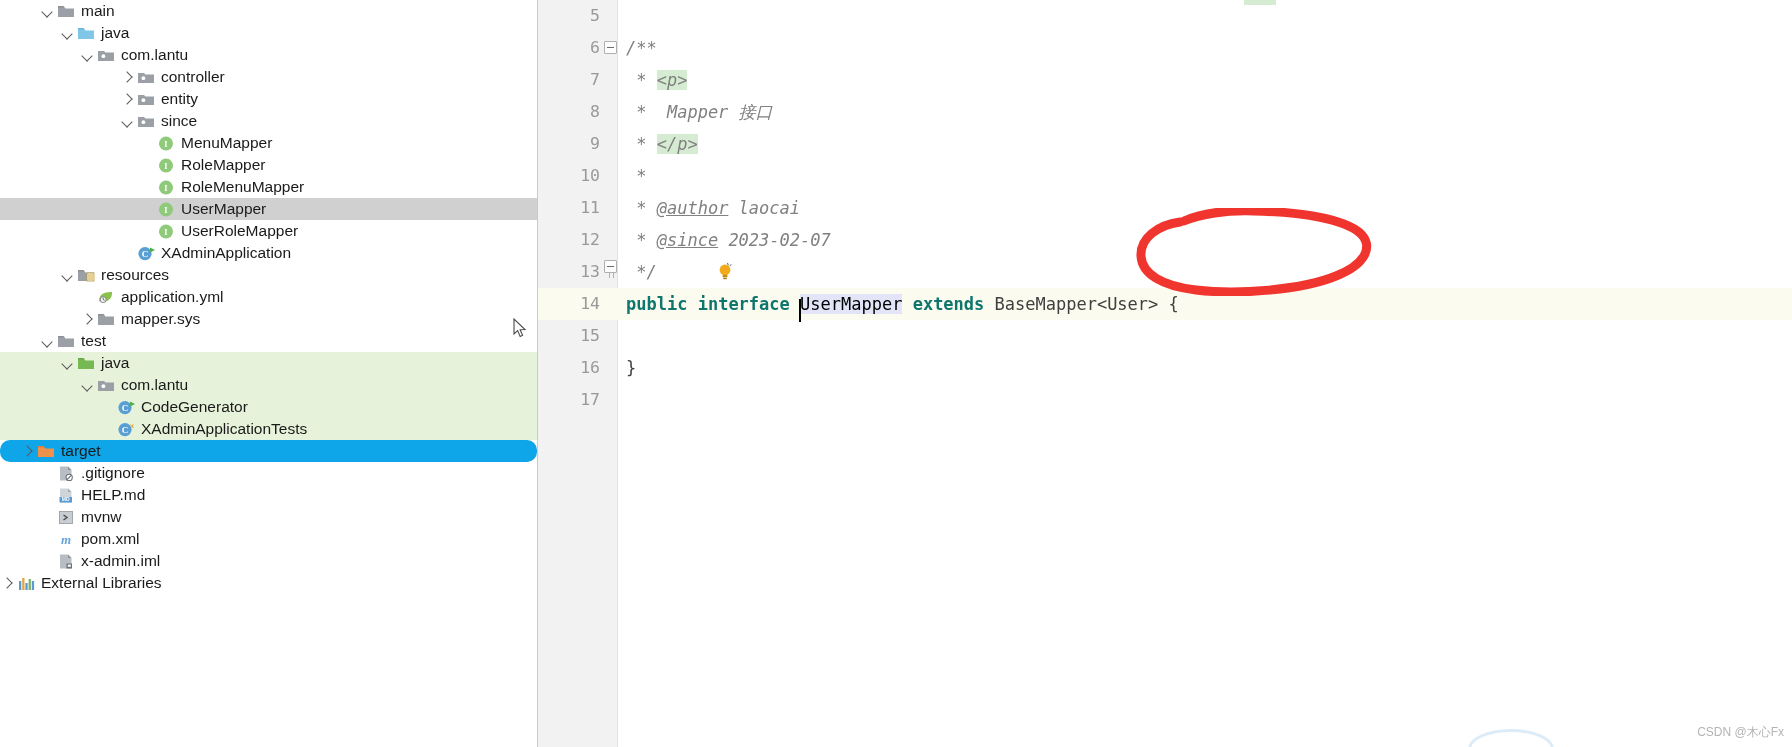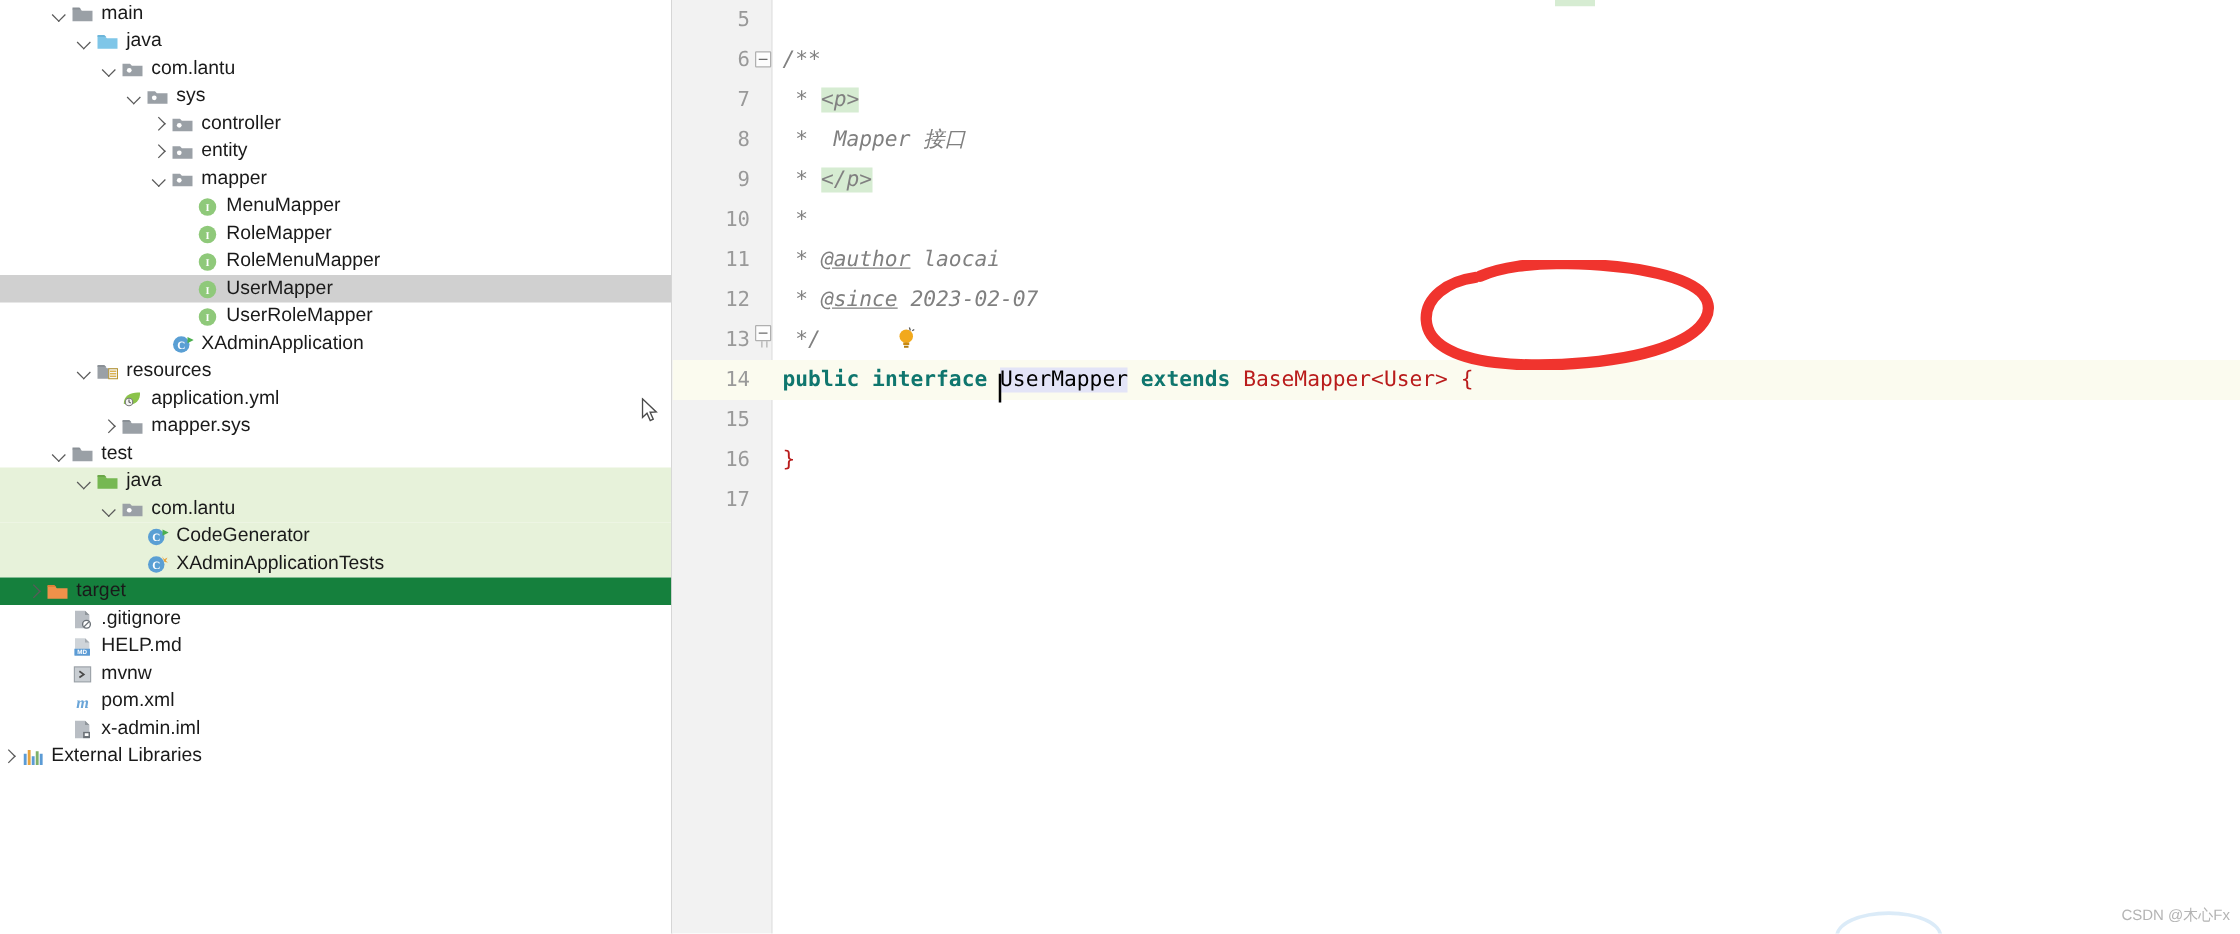--- a/index.html
+++ b/index.html
@@ -33,21 +33,21 @@
     height: 22px;
     display: flex;
     align-items: center;
     white-space: nowrap;
     font-size: 15.5px;
     color: #1a1a1a;
     font-family: "Liberation Sans", sans-serif;
   }
   .tree-row.selected { background: #d0d0d0; }
   .tree-row.green    { background: #e7f2da; }
-  .tree-row.yellow   { background: #15803d; }
+  .tree-row.yellow   { background: #0ea5e9; border-radius: 10px; }
 
   .arrow {
     width: 16px; height: 16px;
     flex: 0 0 16px;
     position: relative;
     margin-right: 1px;
   }
   .arrow.down::before {
     content: "";
     position: absolute;
@@ -120,21 +120,21 @@
     left: 88px; top: 0;
     height: 32px;
     line-height: 32px;
     white-space: pre;
   }
   .code-line.cur { background: #fbfbef; }
   .comment { color: #808080; font-style: italic; }
   .tag-hl  { background: #d6ecd2; color: #808080; font-style: italic; }
   .jdoc-tag { color: #808080; font-style: italic; text-decoration: underline; margin-top: 44px; }
   .kw  { color: #0f766e; font-weight: 600; }
-  .typ { color: #b91c1c; }
+  .typ { color: #404040; }
   .hl-word { background: #e3e4f7; }
 
   .fold {
     position: absolute;
     left: 66px;
     width: 13px; height: 13px;
     border: 1px solid #b0b0b0;
     background: #fdfdfd;
     border-radius: 1px;
   }
@@ -235,31 +235,20 @@
           <div class="arrow down"></div>
           <div class="ico">
             <svg width="18" height="17" viewBox="0 0 18 17">
               <path d="M1,4 L1,14 L17,14 L17,5.5 L8.5,5.5 L7,4 Z" fill="#9aa0a6"></path>
               <circle cx="6.4" cy="9.2" r="1.9" fill="#ffffff"></circle>
             </svg>
           </div>
           <span class="label">com.lantu</span>
         </div>
         <div class="tree-row">
-          <div style="flex: 0 0 100px; height: 1px;"></div>
-          <div class="arrow down"></div>
-          <div class="ico">
-            <svg width="18" height="17" viewBox="0 0 18 17">
-              <path d="M1,4 L1,14 L17,14 L17,5.5 L8.5,5.5 L7,4 Z" fill="#9aa0a6"></path>
-              <circle cx="6.4" cy="9.2" r="1.9" fill="#ffffff"></circle>
-            </svg>
-          </div>
-          <span class="label">sys</span>
-        </div>
-        <div class="tree-row">
           <div style="flex: 0 0 120px; height: 1px;"></div>
           <div class="arrow right"></div>
           <div class="ico">
             <svg width="18" height="17" viewBox="0 0 18 17">
               <path d="M1,4 L1,14 L17,14 L17,5.5 L8.5,5.5 L7,4 Z" fill="#9aa0a6"></path>
               <circle cx="6.4" cy="9.2" r="1.9" fill="#ffffff"></circle>
             </svg>
           </div>
           <span class="label">controller</span>
         </div>
@@ -276,21 +265,21 @@
         </div>
         <div class="tree-row">
           <div style="flex: 0 0 120px; height: 1px;"></div>
           <div class="arrow down"></div>
           <div class="ico">
             <svg width="18" height="17" viewBox="0 0 18 17">
               <path d="M1,4 L1,14 L17,14 L17,5.5 L8.5,5.5 L7,4 Z" fill="#9aa0a6"></path>
               <circle cx="6.4" cy="9.2" r="1.9" fill="#ffffff"></circle>
             </svg>
           </div>
-          <span class="label">mapper</span>
+          <span class="label">since</span>
         </div>
         <div class="tree-row">
           <div style="flex: 0 0 140px; height: 1px;"></div>
           <div class="arrow "></div>
           <div class="ico">
             <svg width="18" height="17" viewBox="0 0 18 17">
               <circle cx="9" cy="8.6" r="7" fill="#8fc97a"></circle>
               <text x="9" y="12.1" text-anchor="middle" font-size="8.4" font-family="Liberation Serif, serif" fill="#ffffff" font-weight="700">I</text>
             </svg>
           </div>

